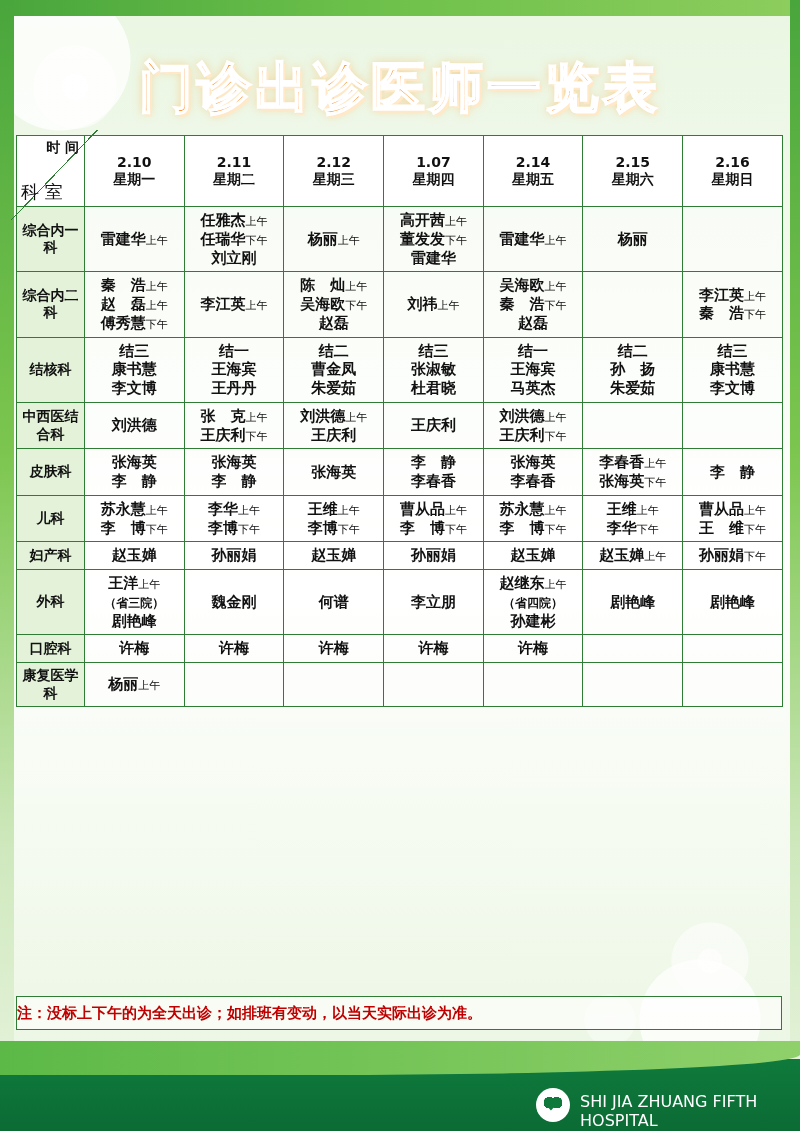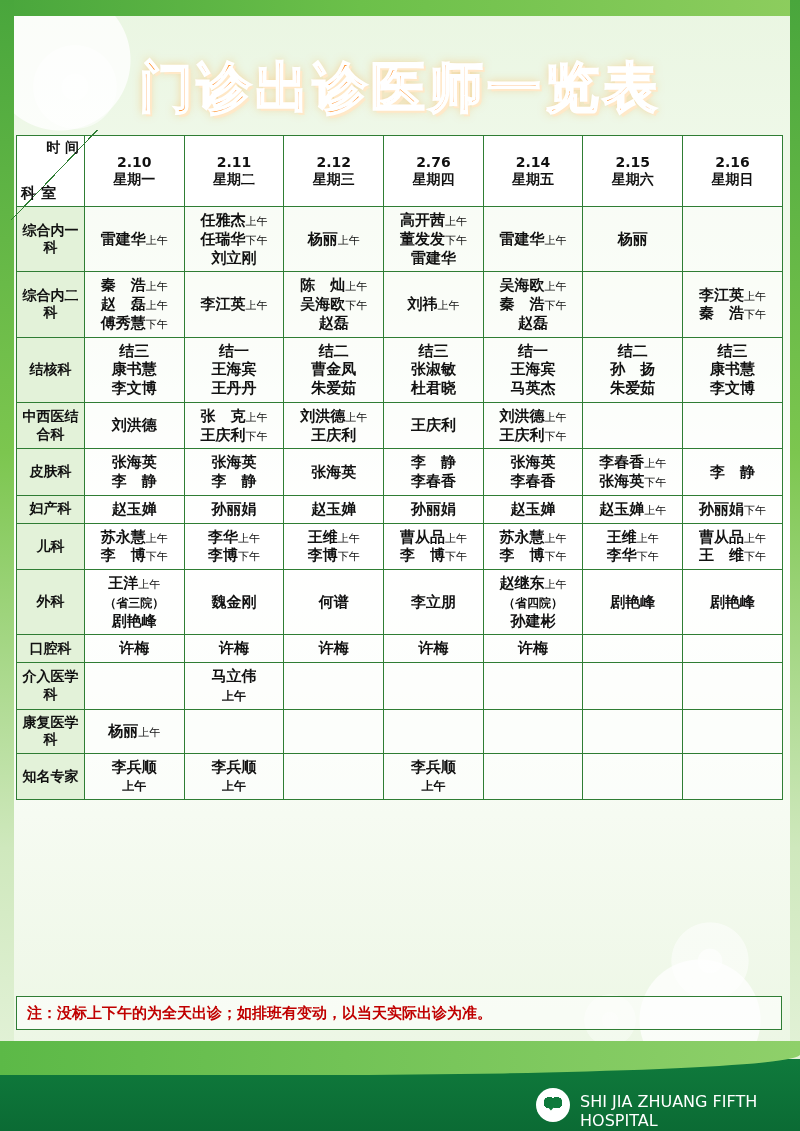--- a/index.html
+++ b/index.html
@@ -86,40 +86,39 @@
   }
   .corner .slash{
     position:absolute;left:0;top:0;width:100%;height:100%;
   }
   .corner .slash:before{
     content:"";position:absolute;left:-6px;top:-6px;
     width:130%;height:130%;
     background:linear-gradient(to bottom right, transparent calc(50% - 1px), #2f7d34 calc(50% - 1px), #2f7d34 calc(50% + 0px), transparent calc(50% + 0px));
   }
   .corner .t1{position:absolute;right:5px;top:3px;font-size:14px;font-weight:bold;}
-  .corner .t2{position:absolute;left:4px;bottom:3px;font-size:15px;font-weight:bold;}
+  .corner .t2{position:absolute;left:4px;bottom:3px;font-size:18px;font-weight:normal;}
   .hdr .d1{display:block;}
   .hdr .d2{display:block;}
 
   .cell{min-height:40px;}
   .nm{white-space:nowrap;}
   .sfx{font-size:11px;font-weight:normal;}
   .name{font-weight:bold;font-size:15px;}
   .small{font-size:12px;font-family:Liberation Serif, serif;}
 
   .note{
     position:absolute;left:16px;right:18px;top:996px;
     height:34px;
     border:1px solid #2f7d34;
     background:rgba(255,255,255,.6);
     color:#c00000;
     font-weight:bold;
     font-size:15px;
     display:flex;align-items:center;
-    padding-left:10px;
     box-sizing:border-box;
   }
 
   .footer{
     position:absolute;left:0;right:0;bottom:0;height:72px;
     background:linear-gradient(180deg,#0f7a3c,#0b6b34);
   }
   .footer:before{
     content:"";position:absolute;left:0;right:0;top:-18px;height:34px;
     background:linear-gradient(90deg,#5cb947,#8fd06a);
@@ -176,21 +175,21 @@
           </td>
           <td>
             <span class="d1">2.11</span>
             <span class="d2">星期二</span>
           </td>
           <td>
             <span class="d1">2.12</span>
             <span class="d2">星期三</span>
           </td>
           <td>
-            <span class="d1">2.76</span>
+            <span class="d1">1.07</span>
             <span class="d2">星期四</span>
           </td>
           <td>
             <span class="d1">2.14</span>
             <span class="d2">星期五</span>
           </td>
           <td>
             <span class="d1">2.15</span>
             <span class="d2">星期六</span>
           </td>
@@ -338,44 +337,20 @@
           </td>
           <td class="cell">
             <div class="nm name">李春香<span class="sfx">上午</span></div>
             <div class="nm name">张海英<span class="sfx">下午</span></div>
           </td>
           <td class="cell">
             <div class="nm name">李　静</div>
           </td>
         </tr>
         <tr>
-          <td class="dept">妇产科</td>
-          <td class="cell">
-            <div class="nm name">赵玉婵</div>
-          </td>
-          <td class="cell">
-            <div class="nm name">孙丽娟</div>
-          </td>
-          <td class="cell">
-            <div class="nm name">赵玉婵</div>
-          </td>
-          <td class="cell">
-            <div class="nm name">孙丽娟</div>
-          </td>
-          <td class="cell">
-            <div class="nm name">赵玉婵</div>
-          </td>
-          <td class="cell">
-            <div class="nm name">赵玉婵<span class="sfx">上午</span></div>
-          </td>
-          <td class="cell">
-            <div class="nm name">孙丽娟<span class="sfx">下午</span></div>
-          </td>
-        </tr>
-        <tr>
           <td class="dept">儿科</td>
           <td class="cell">
             <div class="nm name">苏永慧<span class="sfx">上午</span></div>
             <div class="nm name">李　博<span class="sfx">下午</span></div>
           </td>
           <td class="cell">
             <div class="nm name">李华<span class="sfx">上午</span></div>
             <div class="nm name">李博<span class="sfx">下午</span></div>
           </td>
           <td class="cell">
@@ -390,20 +365,44 @@
             <div class="nm name">苏永慧<span class="sfx">上午</span></div>
             <div class="nm name">李　博<span class="sfx">下午</span></div>
           </td>
           <td class="cell">
             <div class="nm name">王维<span class="sfx">上午</span></div>
             <div class="nm name">李华<span class="sfx">下午</span></div>
           </td>
           <td class="cell">
             <div class="nm name">曹从品<span class="sfx">上午</span></div>
             <div class="nm name">王　维<span class="sfx">下午</span></div>
+          </td>
+        </tr>
+        <tr>
+          <td class="dept">妇产科</td>
+          <td class="cell">
+            <div class="nm name">赵玉婵</div>
+          </td>
+          <td class="cell">
+            <div class="nm name">孙丽娟</div>
+          </td>
+          <td class="cell">
+            <div class="nm name">赵玉婵</div>
+          </td>
+          <td class="cell">
+            <div class="nm name">孙丽娟</div>
+          </td>
+          <td class="cell">
+            <div class="nm name">赵玉婵</div>
+          </td>
+          <td class="cell">
+            <div class="nm name">赵玉婵<span class="sfx">上午</span></div>
+          </td>
+          <td class="cell">
+            <div class="nm name">孙丽娟<span class="sfx">下午</span></div>
           </td>
         </tr>
         <tr>
           <td class="dept">外科</td>
           <td class="cell">
             <div class="nm name">王洋<span class="sfx">上午</span></div>
             <div class="nm name"><span class="small">（省三院）</span></div>
             <div class="nm name">剧艳峰</div>
           </td>
           <td class="cell">
@@ -441,59 +440,27 @@
           <td class="cell">
             <div class="nm name">许梅</div>
           </td>
           <td class="cell">
             <div class="nm name">许梅</div>
           </td>
           <td class="cell"></td>
           <td class="cell"></td>
         </tr>
         <tr>
-          <td class="dept">介入医学科</td>
-          <td class="cell"></td>
-          <td class="cell">
-            <div class="nm name">马立伟</div>
-            <div class="nm name"><span class="small">上午</span></div>
-          </td>
-          <td class="cell"></td>
-          <td class="cell"></td>
-          <td class="cell"></td>
-          <td class="cell"></td>
-          <td class="cell"></td>
-        </tr>
-        <tr>
           <td class="dept">康复医学科</td>
           <td class="cell">
             <div class="nm name">杨丽<span class="sfx">上午</span></div>
           </td>
           <td class="cell"></td>
           <td class="cell"></td>
           <td class="cell"></td>
-          <td class="cell"></td>
-          <td class="cell"></td>
-          <td class="cell"></td>
-        </tr>
-        <tr>
-          <td class="dept">知名专家</td>
-          <td class="cell">
-            <div class="nm name">李兵顺</div>
-            <div class="nm name"><span class="small">上午</span></div>
-          </td>
-          <td class="cell">
-            <div class="nm name">李兵顺</div>
-            <div class="nm name"><span class="small">上午</span></div>
-          </td>
-          <td class="cell"></td>
-          <td class="cell">
-            <div class="nm name">李兵顺</div>
-            <div class="nm name"><span class="small">上午</span></div>
-          </td>
           <td class="cell"></td>
           <td class="cell"></td>
           <td class="cell"></td>
         </tr>
       </tbody>
   </table>
 
   <div class="note">注：没标上下午的为全天出诊；如排班有变动，以当天实际出诊为准。</div>
 
   <div class="footer"></div>

